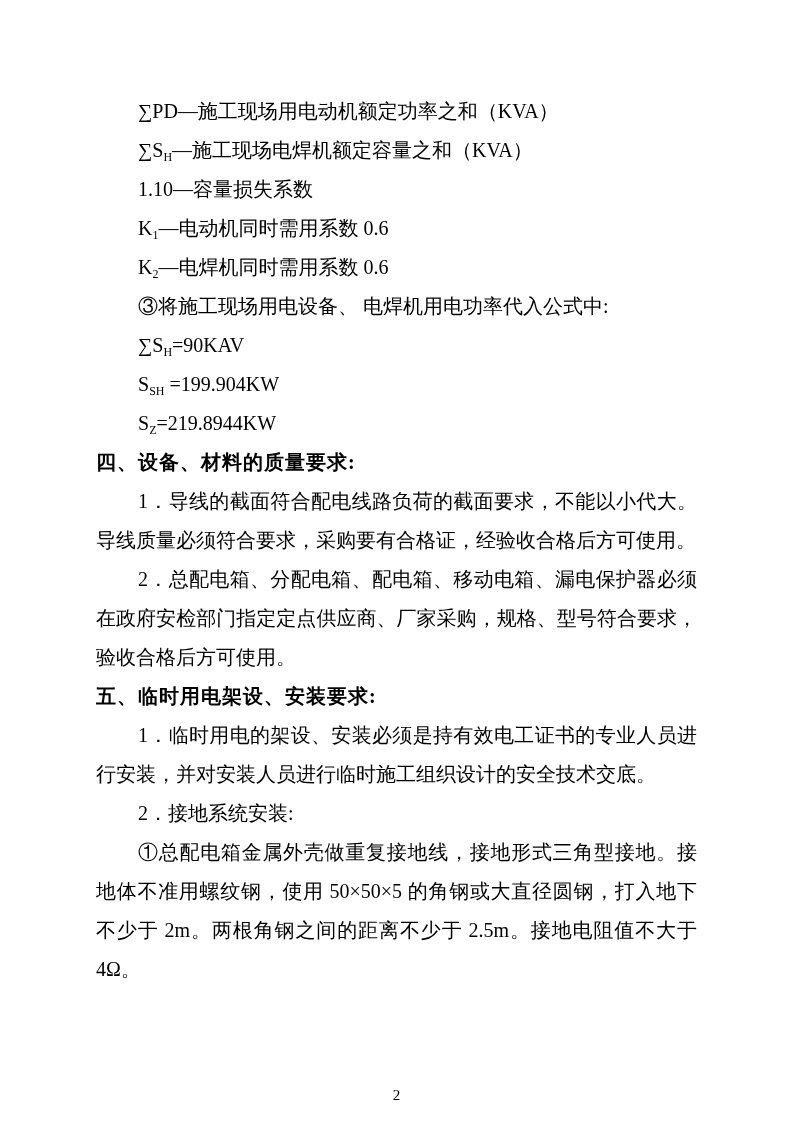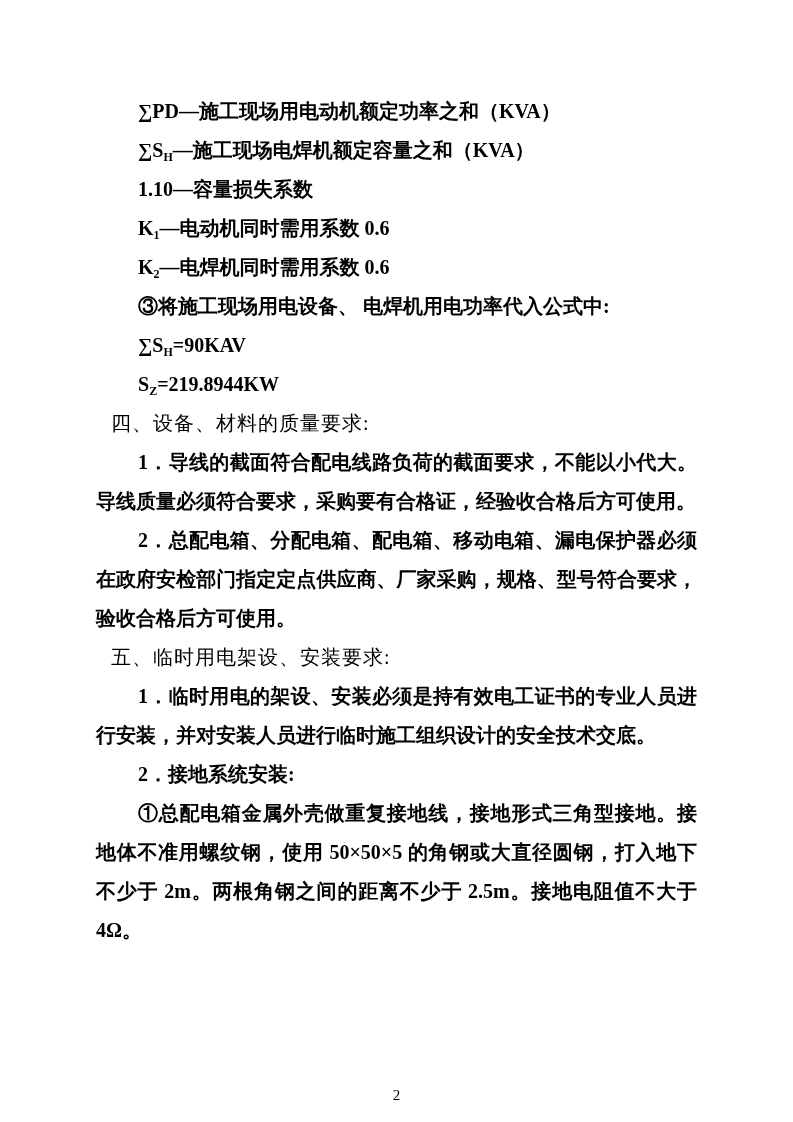--- a/index.html
+++ b/index.html
@@ -21,34 +21,32 @@
     left: 96px;
     top: 92px;
     width: 601px;
   }
   p.block {
     margin: 0;
     padding: 0;
     font-size: 20px;
     line-height: 39px;
     color: #000000;
-    font-weight: bold;
   }
   p.formula {
     text-indent: 42px;
   }
   p.paragraph {
     text-indent: 42px;
     text-align: justify;
   }
   p.heading {
-    font-weight: 400;
+    font-weight: 700;
     text-indent: 0;
     letter-spacing: 1px;
-    margin-left: 15px;
   }
   sub.sub {
     font-size: 12px;
     line-height: 0;
     vertical-align: -4px;
   }
   .footer {
     position: absolute;
     left: 0;
     top: 1085px;
@@ -63,20 +61,21 @@
 
 <div class="page">
   <div class="content">
       <p class="block formula"><span>∑PD—施工现场用电动机额定功率之和（KVA）</span></p>
       <p class="block formula"><span>∑S</span><sub class="sub">H</sub><span>—施工现场电焊机额定容量之和（KVA）</span></p>
       <p class="block formula"><span>1.10—容量损失系数</span></p>
       <p class="block formula"><span>K</span><sub class="sub">1</sub><span>—电动机同时需用系数 0.6</span></p>
       <p class="block formula"><span>K</span><sub class="sub">2</sub><span>—电焊机同时需用系数 0.6</span></p>
       <p class="block formula"><span>③将施工现场用电设备、 电焊机用电功率代入公式中:</span></p>
       <p class="block formula"><span>∑S</span><sub class="sub">H</sub><span>=90KAV</span></p>
+      <p class="block formula"><span>S</span><sub class="sub">SH</sub><span> =199.904KW</span></p>
       <p class="block formula"><span>S</span><sub class="sub">Z</sub><span>=219.8944KW</span></p>
       <p class="block heading"><span>四、设备、材料的质量要求:</span></p>
       <p class="block paragraph"><span>1．导线的截面符合配电线路负荷的截面要求，不能以小代大。导线质量必须符合要求，采购要有合格证，经验收合格后方可使用。</span></p>
       <p class="block paragraph"><span>2．总配电箱、分配电箱、配电箱、移动电箱、漏电保护器必须在政府安检部门指定定点供应商、厂家采购，规格、型号符合要求，验收合格后方可使用。</span></p>
       <p class="block heading"><span>五、临时用电架设、安装要求:</span></p>
       <p class="block paragraph"><span>1．临时用电的架设、安装必须是持有效电工证书的专业人员进行安装，并对安装人员进行临时施工组织设计的安全技术交底。</span></p>
       <p class="block paragraph"><span>2．接地系统安装:</span></p>
       <p class="block paragraph"><span>①总配电箱金属外壳做重复接地线，接地形式三角型接地。接地体不准用螺纹钢，使用 50×50×5 的角钢或大直径圆钢，打入地下不少于 2m。两根角钢之间的距离不少于 2.5m。接地电阻值不大于 4Ω。</span></p>
     </div>
   <div class="footer">

